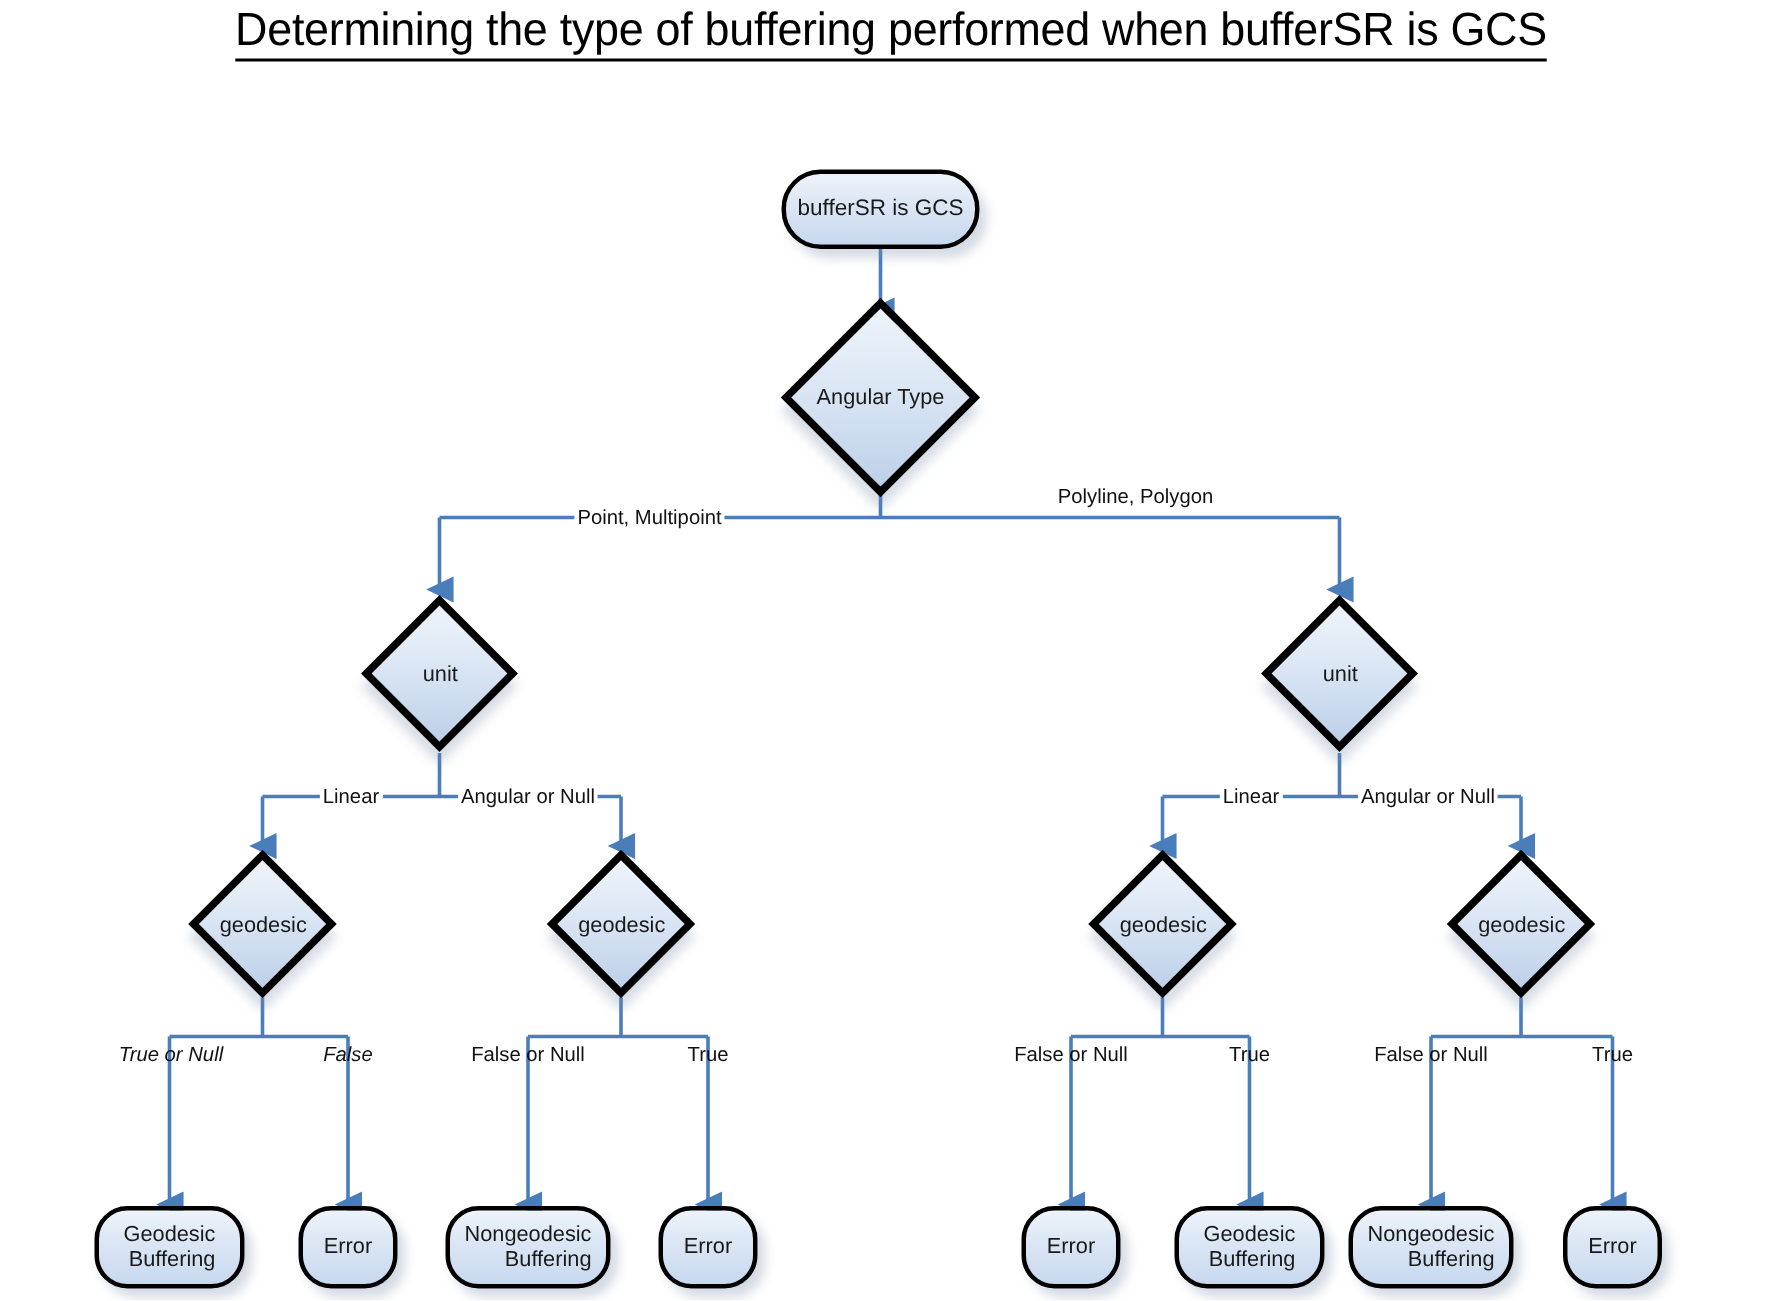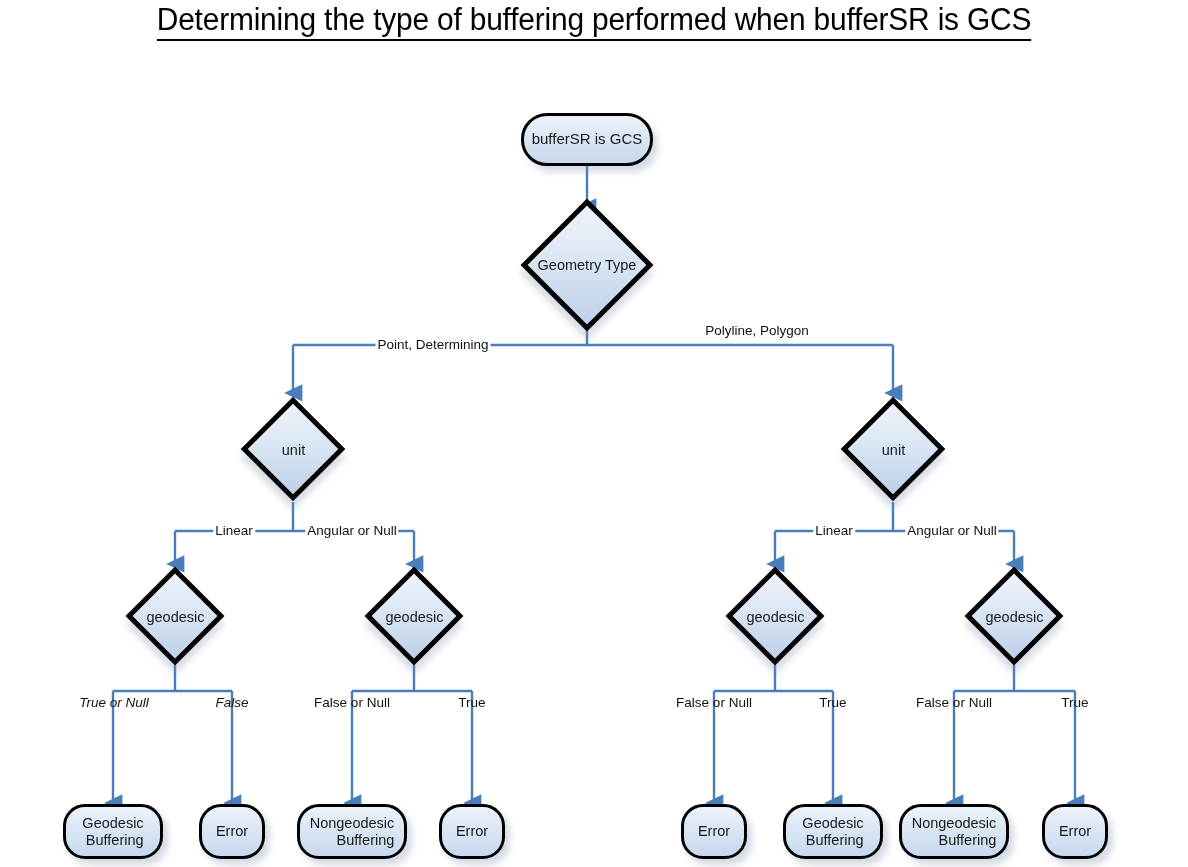--- a/index.html
+++ b/index.html
@@ -179,21 +179,21 @@
       <line x1="1075" y1="691" x2="1075" y2="802" marker-end="url(#ah)"></line>
     </g>
   </svg>
 
   <div class="node term start" style="left:521px; top:113px; width:132px; height:53px;">
     <span>bufferSR is GCS</span>
   </div>
 
   <div class="node dia" style="left:521px; top:210px; width:132px; height:110px;">
     <div class="dbox" style="width:94px;height:94px;left:19px;top:8px;"></div>
-    <div class="dlabel">Geometry Type</div>
+    <div class="dlabel">Angular Type</div>
   </div>
 
   <div class="node dia" style="left:242px; top:397px; width:103px; height:105px;">
     <div class="dbox" style="width:74px;height:74px;left:14px;top:15px;"></div>
     <div class="dlabel">unit</div>
   </div>
 
   <div class="node dia" style="left:842px; top:397px; width:103px; height:105px;">
     <div class="dbox" style="width:74px;height:74px;left:14px;top:15px;"></div>
     <div class="dlabel">unit</div>
@@ -264,21 +264,21 @@
       <div>Buffering</div>
     </div>
   </div>
 
   <div class="node term" style="left:1042px; top:804px; width:66px; height:55px;">
     <div>
       <div>Error</div>
     </div>
   </div>
 
-  <div class="elabel onwire" style="left:433px; top:345px;">Point, Determining</div>
+  <div class="elabel onwire" style="left:433px; top:345px;">Point, Multipoint</div>
   <div class="elabel onwire" style="left:757px; top:331px;">Polyline, Polygon</div>
 
   <div class="elabel onwire" style="left:234px; top:531px;">Linear</div>
   <div class="elabel onwire" style="left:352px; top:531px;">Angular or Null</div>
 
   <div class="elabel onwire" style="left:834px; top:531px;">Linear</div>
   <div class="elabel onwire" style="left:952px; top:531px;">Angular or Null</div>
 
   <div class="elabel below" style="left:114px; top:696px;font-style:italic;">True or Null</div>
   <div class="elabel below" style="left:232px; top:696px;font-style:italic;">False</div>

